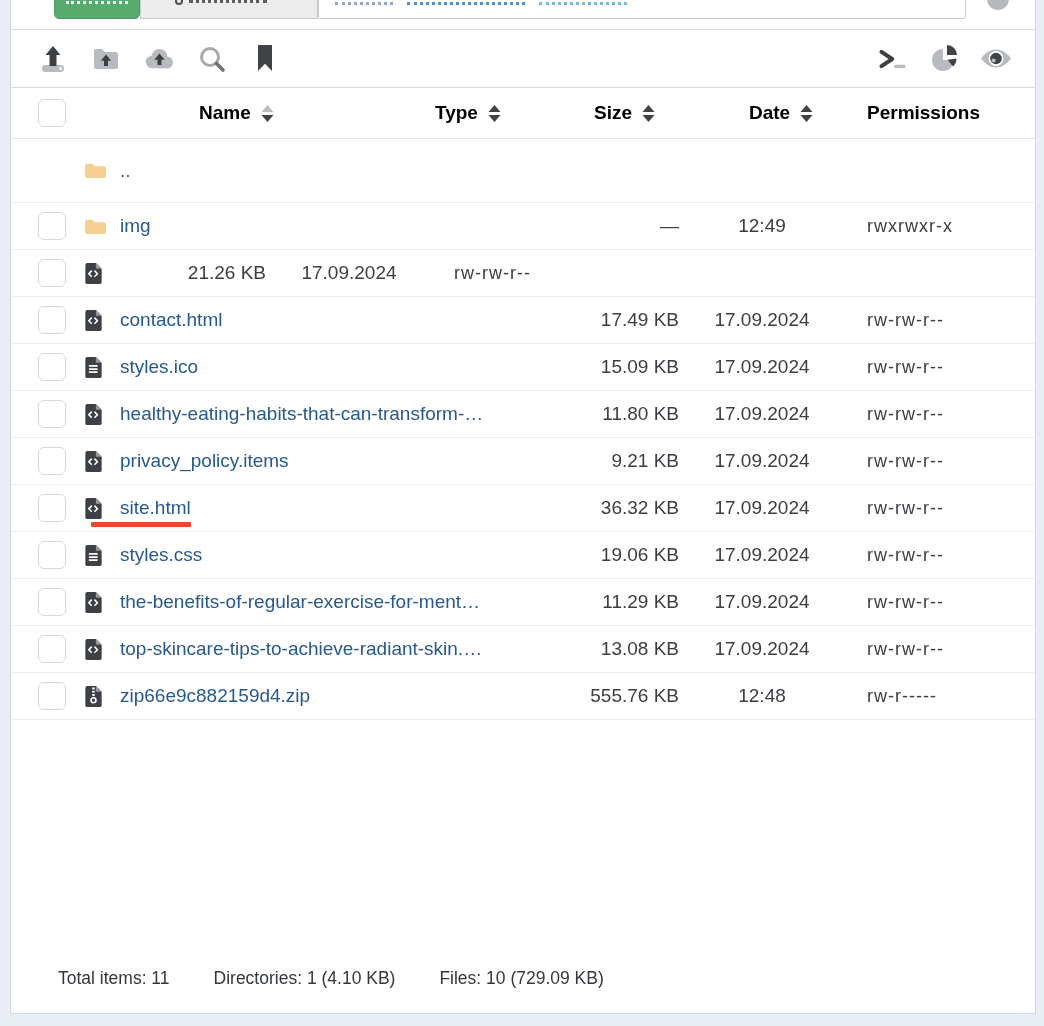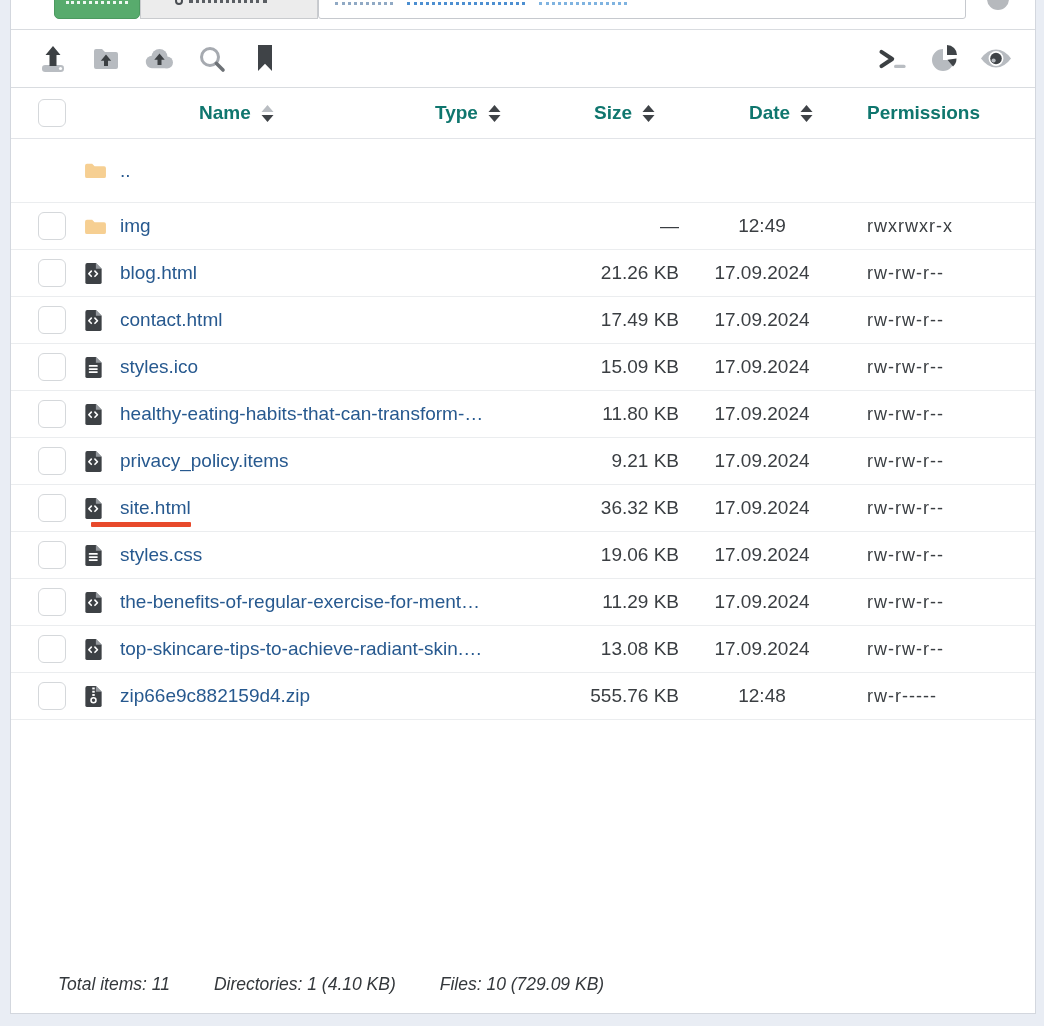--- a/index.html
+++ b/index.html
@@ -66,21 +66,21 @@
   
   .thead { position:relative; height:51px; border-bottom:1px solid #e2e4e8; }
   .checkbox {
     width:28px; height:28px; background:#fff;
     border:1px solid #d5d8db; border-radius:6px; flex:none;
   }
   .thead .checkbox { position:absolute; left:27px; top:11px; }
   .hdr-col {
     position:absolute; top:50%; transform:translateY(-50%);
     display:flex; align-items:center; gap:9px;
-    font-size:19px; font-weight:bold; color:#0f766e; cursor:pointer;
+    font-size:19px; font-weight:bold; color:#000000; cursor:pointer;
   }
   .hdr-col.c0 { left:188px; }
   .hdr-col.c1 { left:424px; }
   .hdr-col.c2 { left:583px;text-align:center; }
   .hdr-col.c3 { left:738px; }
   .hdr-col.c4 { left:856px; cursor:default; }
 
   .row {
     position:relative;
     display:flex; align-items:center; height:47px;
@@ -99,23 +99,23 @@
   .cell-size { width:146px; text-align:right; flex:none; }
   .cell-date { width:166px; text-align:center; flex:none; }
   .cell-perms { width:176px; padding-left:22px; text-align:left; flex:none; font-size:18px; letter-spacing:1px; }
   .red-underline {
     position:absolute; left:80px; top:37px; width:100px; height:5px;
     background:#e8492b; border-radius:1px;
   }
 
   
   .footer {
-    position:absolute; left:47px; bottom:18px;
+    position:absolute; left:47px; bottom:24px;
     display:flex; gap:44px;
-    font-style:italic; font-size:17.5px; color:#34383c;
+    font-size:17.5px; color:#34383c;
   }
 </style>
 </head>
 <body>
 
 <div class="panel">
 
   <div class="topbar">
     <div class="green-btn">
         <span class="cut-text"></span>
@@ -269,21 +269,20 @@
 
   <div class="row">
     <div class="checkbox"></div>
     <span class="cell-icon">
   <svg width="19" height="23" viewBox="0 0 19 24">
     <path d="M3 1 H12 L18 7 V21 Q18 23 16 23 H3 Q1 23 1 21 V3 Q1 1 3 1 Z" fill="#3d4145"></path>
     <path d="M12 1 L18 7 H12 Z" fill="#94989d"></path>
     <path d="M7.2 9.5 L4.6 12.2 L7.2 14.9 M11 9.5 L13.6 12.2 L11 14.9" stroke="#fff" stroke-width="1.7" fill="none" stroke-linecap="round" stroke-linejoin="round"></path>
   </svg>
 </span>
-    <span class="cell-name">blog.html</span>
     <span class="cell-size">21.26 KB</span>
     <span class="cell-date">17.09.2024</span>
     <span class="cell-perms">rw-rw-r--</span>
   </div>
 
   <div class="row">
     <div class="checkbox"></div>
     <span class="cell-icon">
   <svg width="19" height="23" viewBox="0 0 19 24">
     <path d="M3 1 H12 L18 7 V21 Q18 23 16 23 H3 Q1 23 1 21 V3 Q1 1 3 1 Z" fill="#3d4145"></path>

